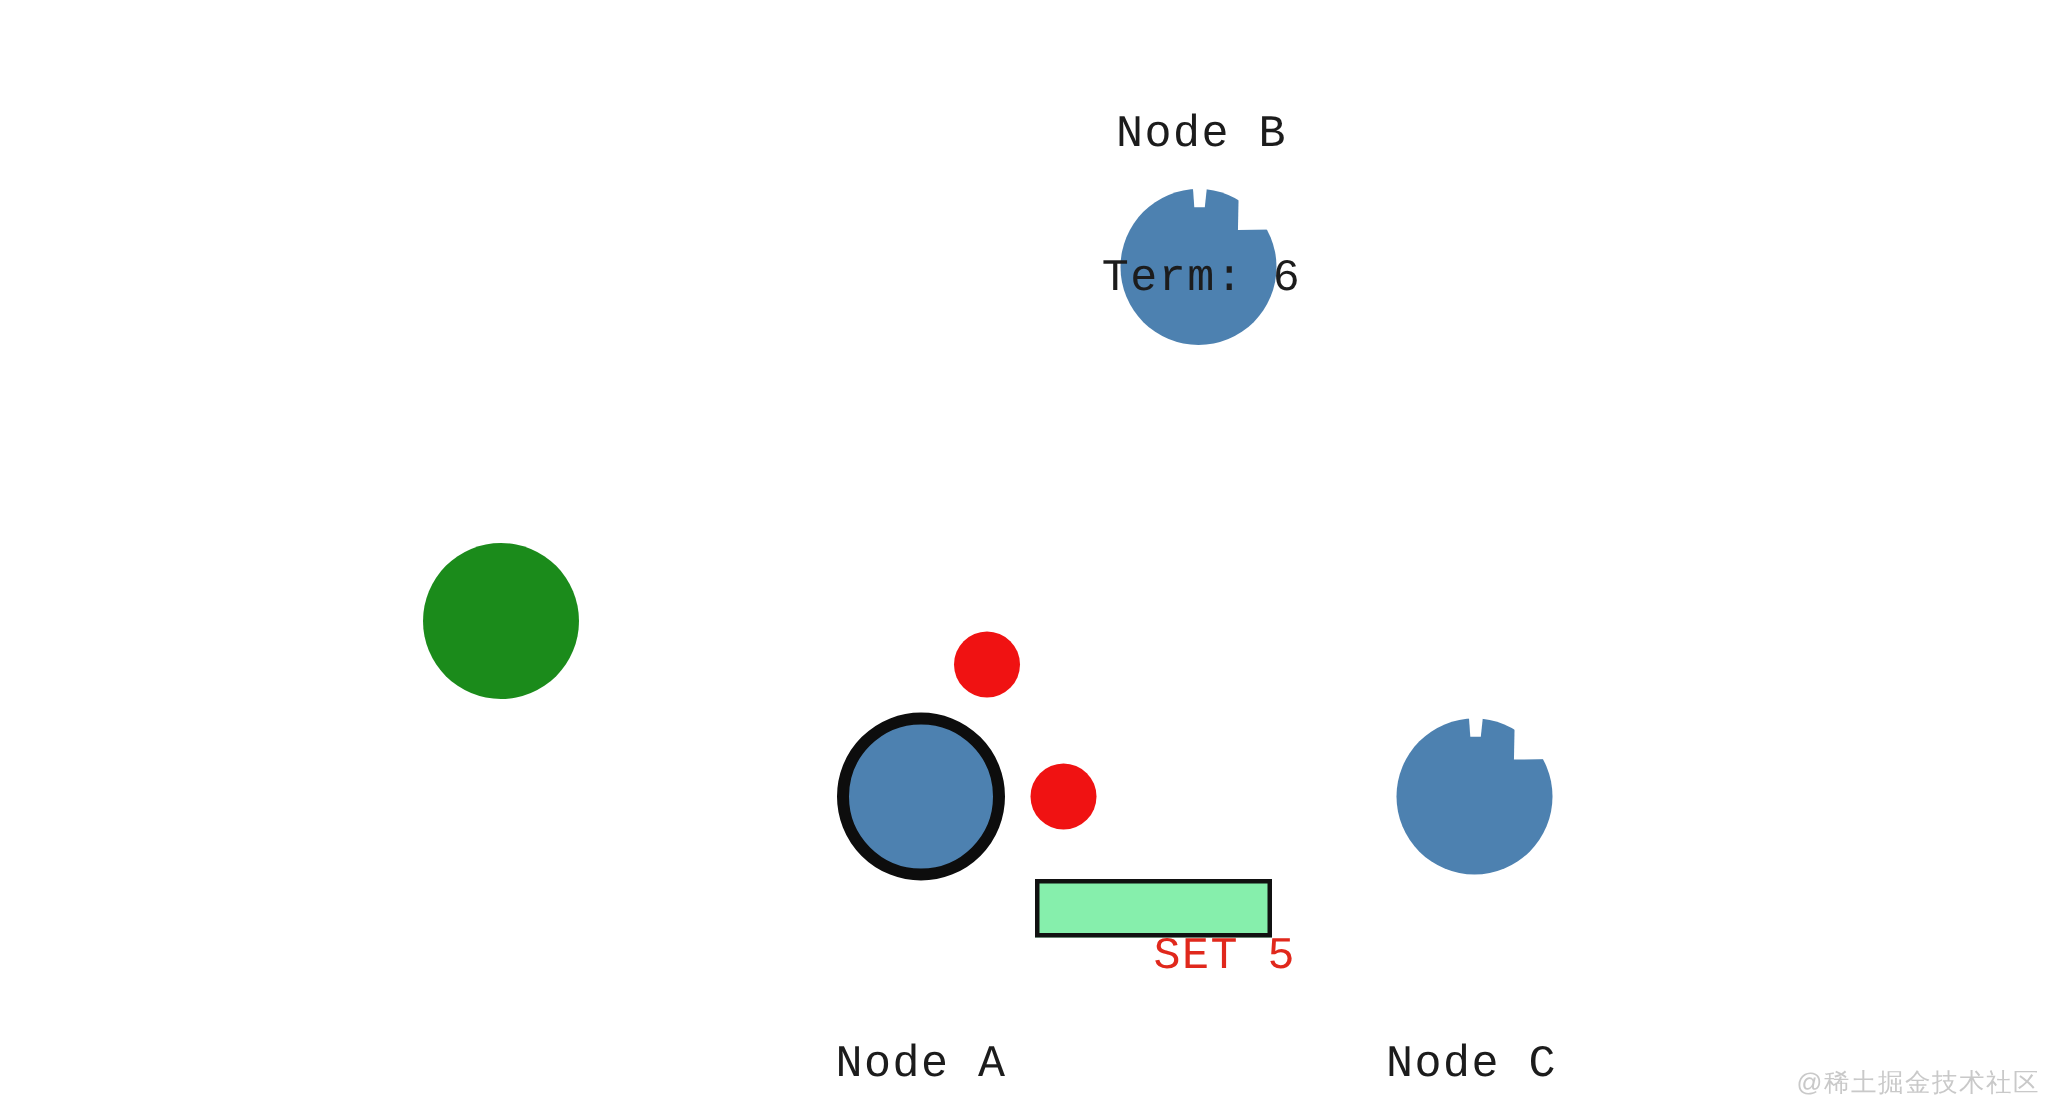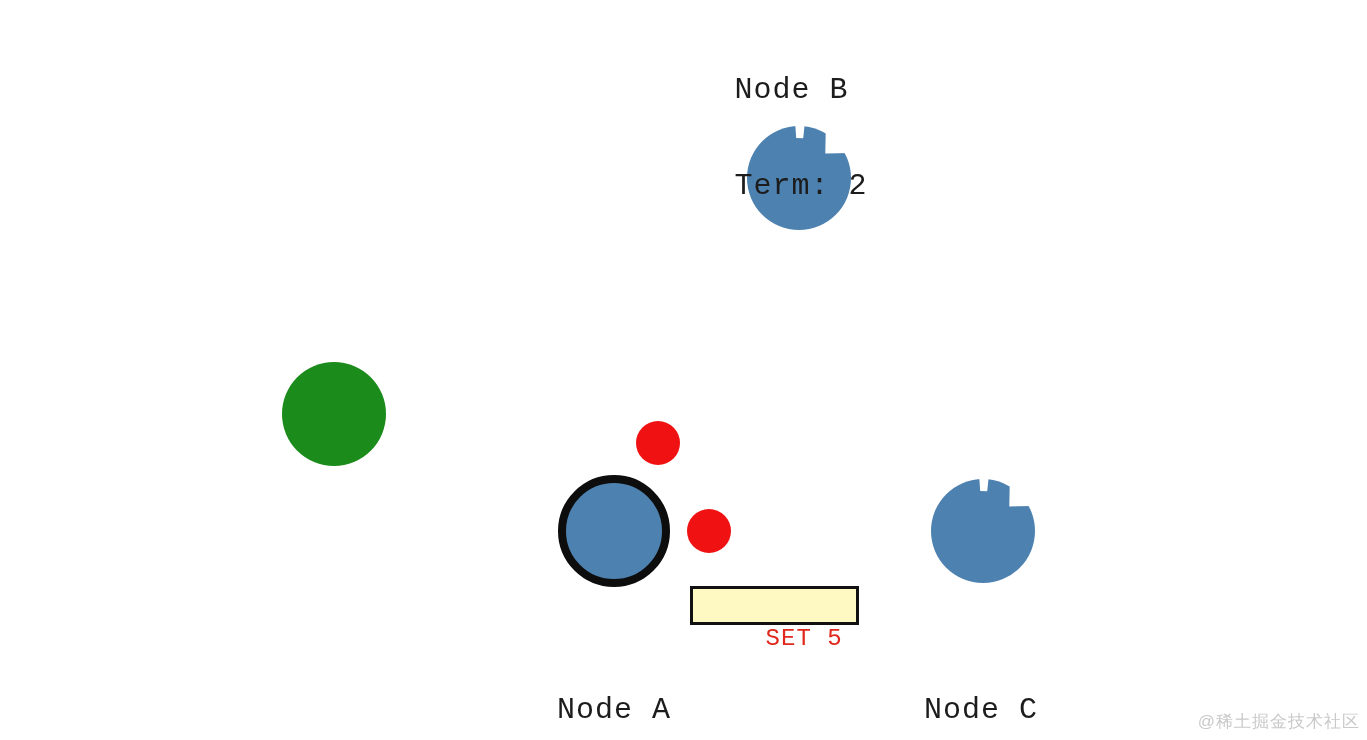--- a/index.html
+++ b/index.html
@@ -19,39 +19,39 @@
     position: absolute;
     left: 0;
     top: 0;
     width: 1367px;
     height: 740px;
     display: block;
   }
   .node-label {
     position: absolute;
     transform: translateX(-50%);
-    text-align: left;
+    text-align: center;
     font-size: 30px;
     line-height: 32px;
     letter-spacing: 1px;
     white-space: pre;
     color: #1c1c1c;
   }
   .node-label div { min-height: 32px; }
   .command-box {
     position: absolute;
     left: 690px;
     top: 586px;
     width: 152px;
     height: 33px;
     border: 3px solid #111111;
-    background: #fef9c3;
-    font-size: 24px;
+    background: #86efac;
+    font-size: 30px;
     line-height: 33px;
-    padding-left: 11px;
+    padding-left: 0;
     letter-spacing: 1px;
     white-space: pre;
   }
   .watermark {
     position: absolute;
     right: 7px;
     bottom: 7px;
     font-family: "Liberation Sans", "DejaVu Sans", sans-serif;
     font-size: 17px;
     letter-spacing: 1px;
@@ -79,21 +79,21 @@
 
     <g transform="translate(983,531)">
       <circle r="52" fill="#4d81b0"></circle>
       <polygon points="-4,-56.9 6,-56.7 4.2,-39.8 -2.8,-39.9" fill="#ffffff"></polygon>
       <polygon points="26.8,-50.3 51.2,-25 26.3,-24.6" fill="#ffffff"></polygon>
     </g>
   </svg>
 
   <div class="node-label" style="left: 801px; top: 10px; color: rgb(28, 28, 28);">
     <div>Node B</div>
-    <div>Term: 2</div>
+    <div>Term: 6</div>
   </div>
 
   <div class="node-label" style="left: 614px; top: 630px; color: rgb(28, 28, 28);">
     <div>Node A</div>
     
   </div>
 
   <div class="node-label" style="left: 981px; top: 630px; color: rgb(28, 28, 28);">
     <div>Node C</div>
     

